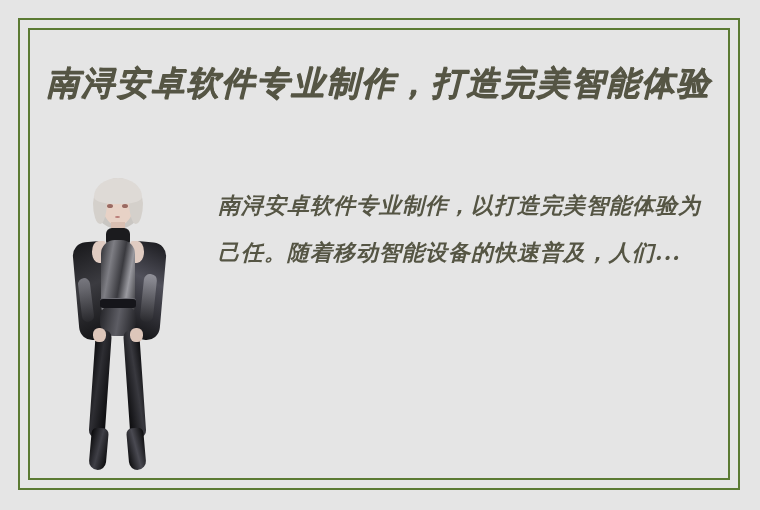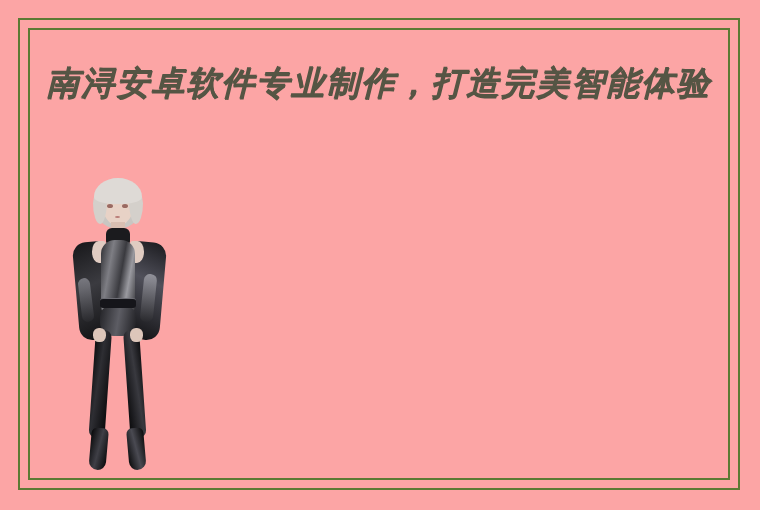--- a/index.html
+++ b/index.html
@@ -11,21 +11,21 @@
     width: 760px;
     height: 510px;
     overflow: hidden;
     font-family: "DejaVu Sans", sans-serif;
   }
 
   .poster {
     position: relative;
     width: 760px;
     height: 510px;
-    background: #fca5a5;
+    background: #e5e5e5;
     overflow: hidden;
   }
 
   
   .frame-outer {
     position: absolute;
     left: 18px;
     top: 18px;
     width: 722px;
     height: 472px;
@@ -249,14 +249,15 @@
     <div class="fig-part jacket-hi-l"></div>
     <div class="fig-part jacket-hi-r"></div>
     <div class="fig-part leg-l"></div>
     <div class="fig-part leg-r"></div>
     <div class="fig-part hand-l"></div>
     <div class="fig-part hand-r"></div>
     <div class="fig-part boot-l"></div>
     <div class="fig-part boot-r"></div>
   </div>
 
+  <div class="body-copy">南浔安卓软件专业制作，以打造完美智能体验为己任。随着移动智能设备的快速普及，人们...</div>
 
 </div>
 
 </body></html>

